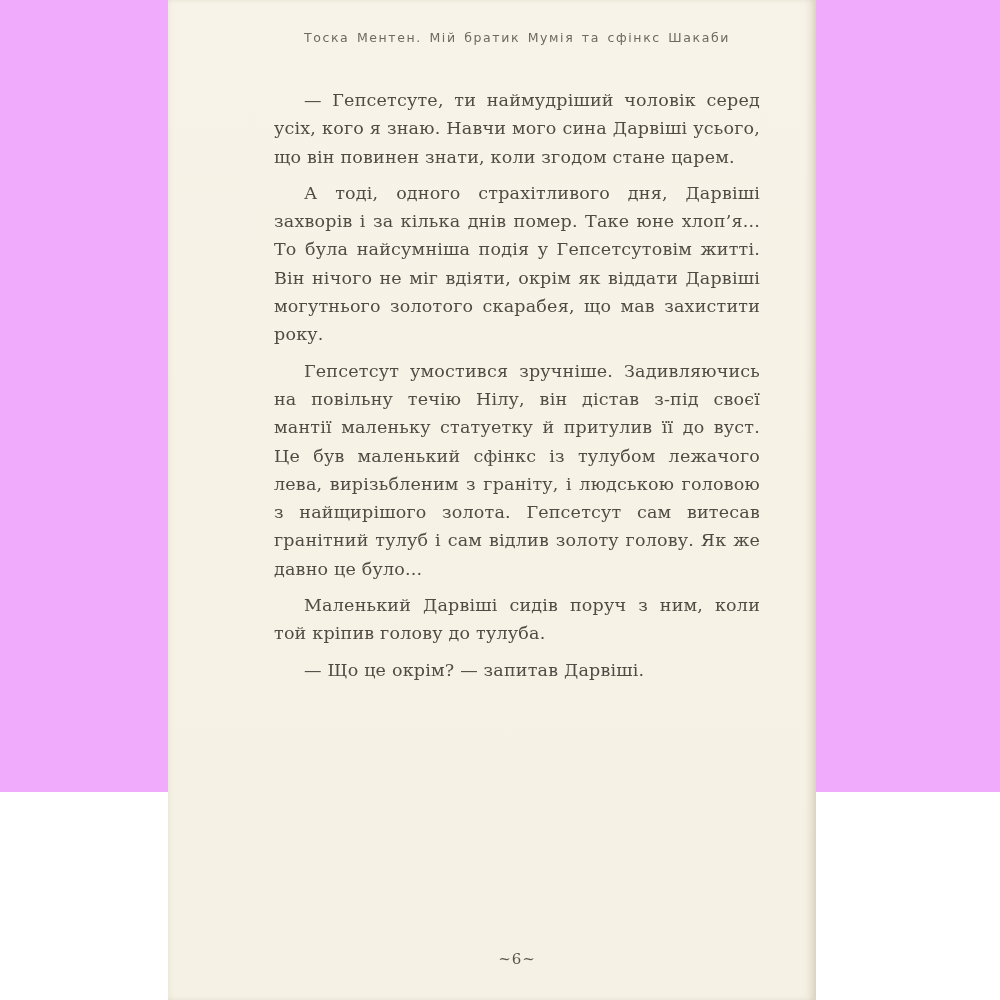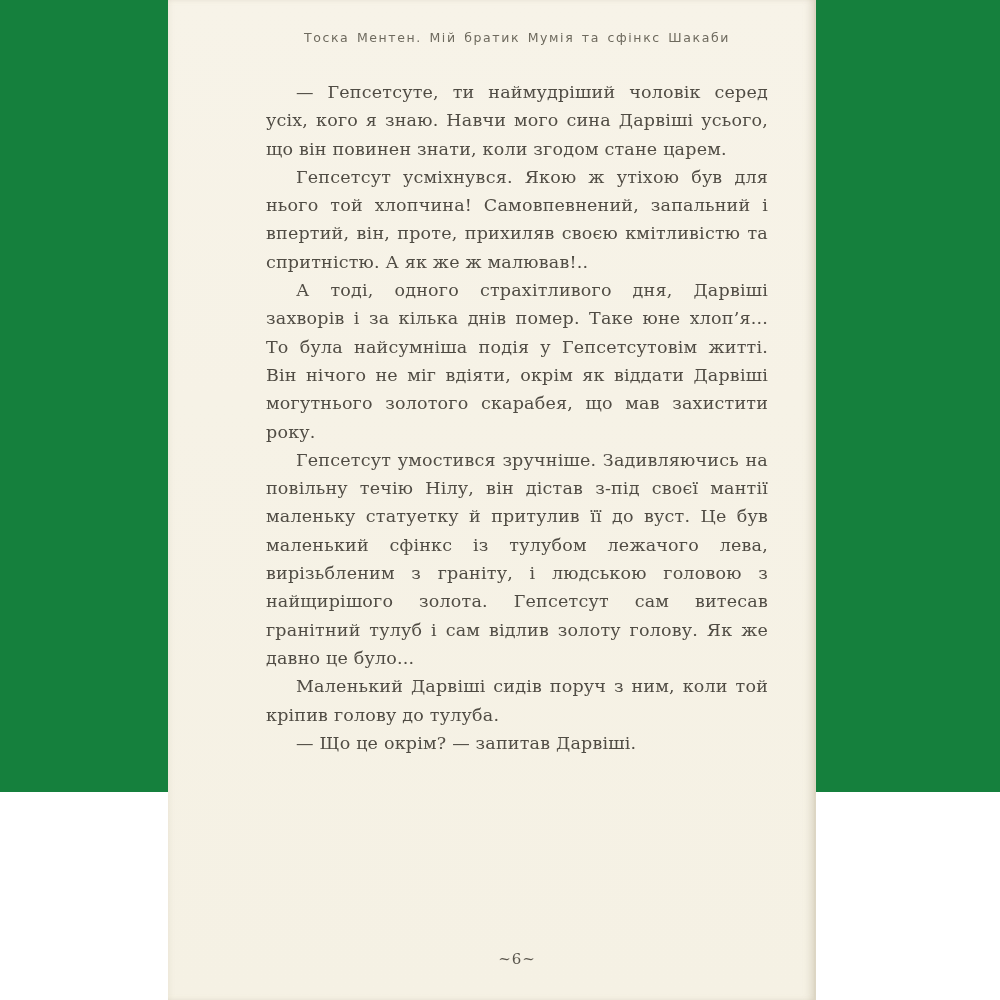--- a/index.html
+++ b/index.html
@@ -8,21 +8,21 @@
     width: 1000px;
     height: 1000px;
     background: #ffffff;
     overflow: hidden;
     font-family: "DejaVu Serif", serif;
   }
   .scan {
     position: relative;
     width: 1000px;
     height: 792px;
-    background: #15803d;
+    background: #f0abfc;
   }
   
   .book-page {
     position: absolute;
     left: 168px;
     top: 0;
     width: 646px;
     height: 1000px;
     background: linear-gradient(180deg, #f7f3e8 0%, #f6f2e6 40%, #f5f1e4 100%);
     box-shadow: inset -6px 0 8px -4px rgba(160,150,120,0.35),
@@ -47,21 +47,21 @@
     top: 78px;
     left: 98px;
     width: 502px;
     color: #504c44;
     font-size: 17.5px;
     line-height: 28.3px;
     text-align: justify;
     letter-spacing: 0.2px;
   }
   .text-block p {
-    margin: 0;
+    margin: 8px;
     text-indent: 30px;
   }
   .page-number {
     position: absolute;
     bottom: 32px;
     left: 96px;
     width: 506px;
     text-align: center;
     font-size: 15px;
     color: #5a564d;
@@ -71,21 +71,20 @@
 </head>
 <body>
 
 <div class="scan">
   <div class="book-page">
 
     <div class="page-header">Тоска Ментен. Мій братик Мумія та сфінкс Шакаби</div>
 
     <div class="text-block">
       <p>— Гепсетсуте, ти наймудріший чоловік серед усіх, кого я знаю. Навчи мого сина Дарвіші усього, що він повинен знати, коли згодом стане царем.</p>
-      <p>Гепсетсут усміхнувся. Якою ж утіхою був для нього той хлопчина! Самовпевнений, запальний і впертий, він, проте, прихиляв своєю кмітливістю та спритністю. А як же ж малював!..</p>
       <p>А тоді, одного страхітливого дня, Дарвіші захворів і за кілька днів помер. Таке юне хлоп’я... То була найсумніша подія у Гепсетсутовім житті. Він нічого не міг вдіяти, окрім як віддати Дарвіші могутнього золотого скарабея, що мав захистити року.</p>
       <p>Гепсетсут умостився зручніше. Задивляючись на повільну течію Нілу, він дістав з-під своєї мантії маленьку статуетку й притулив її до вуст. Це був маленький сфінкс із тулубом лежачого лева, вирізьбленим з граніту, і людською головою з найщирішого золота. Гепсетсут сам витесав гранітний тулуб і сам відлив золоту голову. Як же давно це було...</p>
       <p>Маленький Дарвіші сидів поруч з ним, коли той кріпив голову до тулуба.</p>
       <p>— Що це окрім? — запитав Дарвіші.</p>
     </div>
 
     <div class="page-number">~6~</div>
   </div>
 </div>
 

